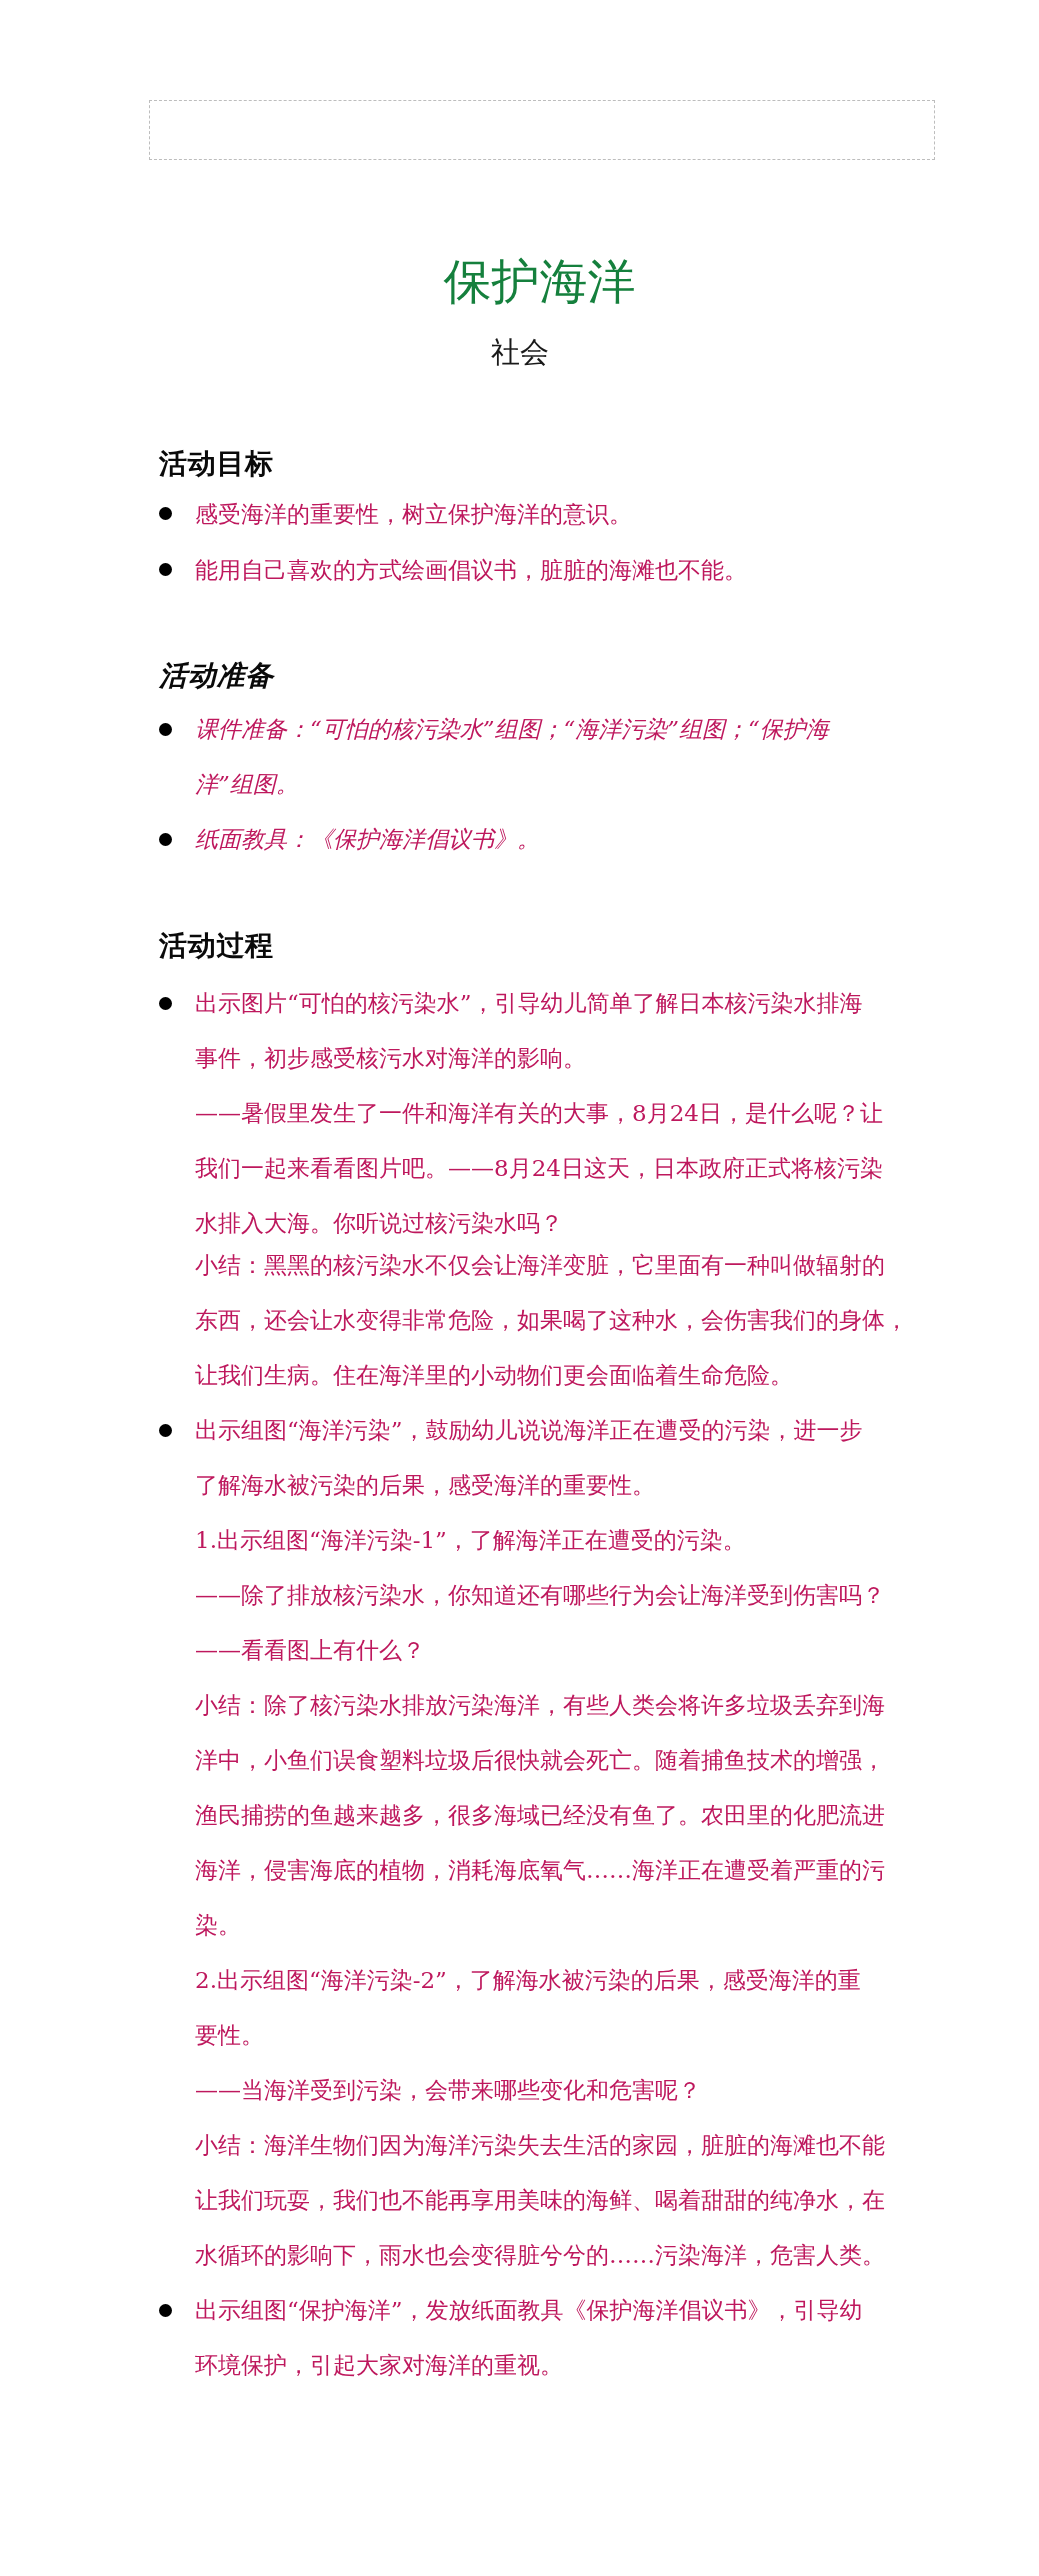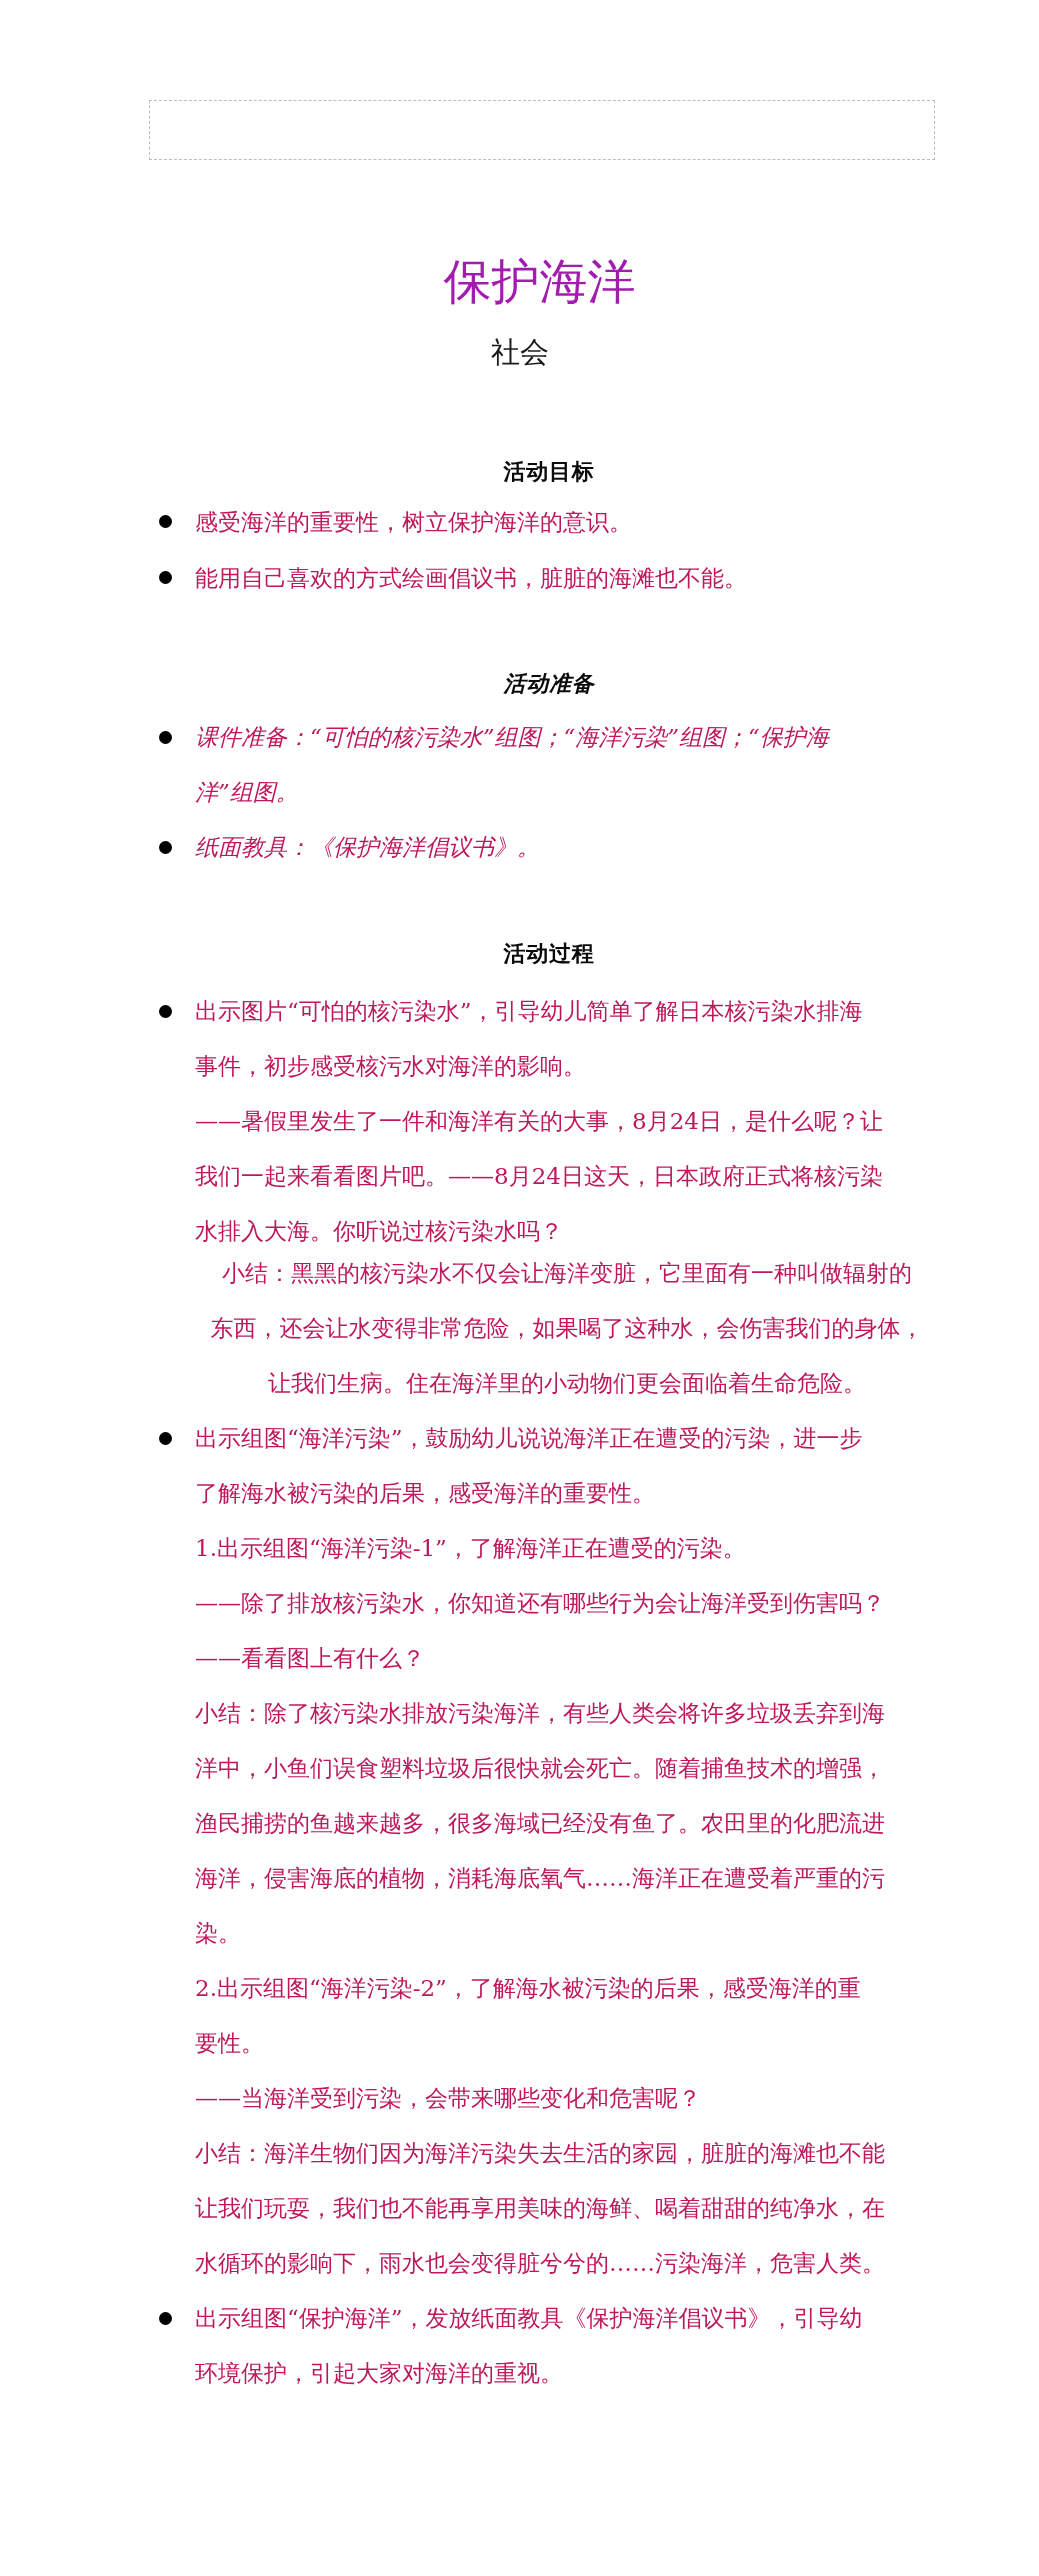--- a/index.html
+++ b/index.html
@@ -22,50 +22,49 @@
   }
   .title {
     position: absolute;
     left: 0; right: 0;
     top: 252px;
     height: 59px;
     line-height: 59px;
     text-align: center;
     font-size: 48px;
     font-weight: normal;
-    color: #a21caf;
+    color: #15803d;
     margin: 0;
     padding-left: 39px;
   }
   .subtitle {
     position: absolute;
     left: 0; right: 0;
     top: 334px;
     height: 37px;
     line-height: 37px;
     text-align: center;
     font-size: 29px;
     color: #1a1a1a;
   }
   .content {
     position: absolute;
     left: 159px;
     top: 436px;
     width: 780px;
   }
   .section-heading {
-    margin: 8px;
+    margin: 0;
     height: 55px;
     line-height: 55px;
-    font-size: 22px;
+    font-size: 28px;
     font-weight: bold;
     font-family: "DejaVu Sans", "Liberation Sans", sans-serif;
     color: #0a0a0a;
     letter-spacing: 0.7px;
-    text-align: center;
   }
   .sec-goals .section-heading { margin-bottom: -5.2px; }
   .sec-prep { margin-top: 50px; font-style: italic; }
   .sec-prep .section-heading { margin-bottom: -0.7px; }
   .sec-process { margin-top: 51px; }
   .sec-process .section-heading { margin-bottom: 3.3px; }
 
   .bullet-item {
     position: relative;
     padding-left: 36px;
@@ -83,21 +82,21 @@
     display: block;
     height: 55px;
     line-height: 55px;
     font-size: 23px;
     white-space: nowrap;
     color: #be185d;
   }
   .sec-goals .line { height: 56px; line-height: 56px; }
   .sec-goals .bullet-dot { top: 21.6px; }
   .para { display: block; }
-  .para.tight { margin-top: -13px; text-align: center; }
+  .para.tight { margin-top: -13px; }
 </style>
 </head>
 <body>
 
 <div class="header-box"></div>
 
 <h1 class="title">保护海洋</h1>
 <div class="subtitle">社会</div>
 
 <div class="content">

